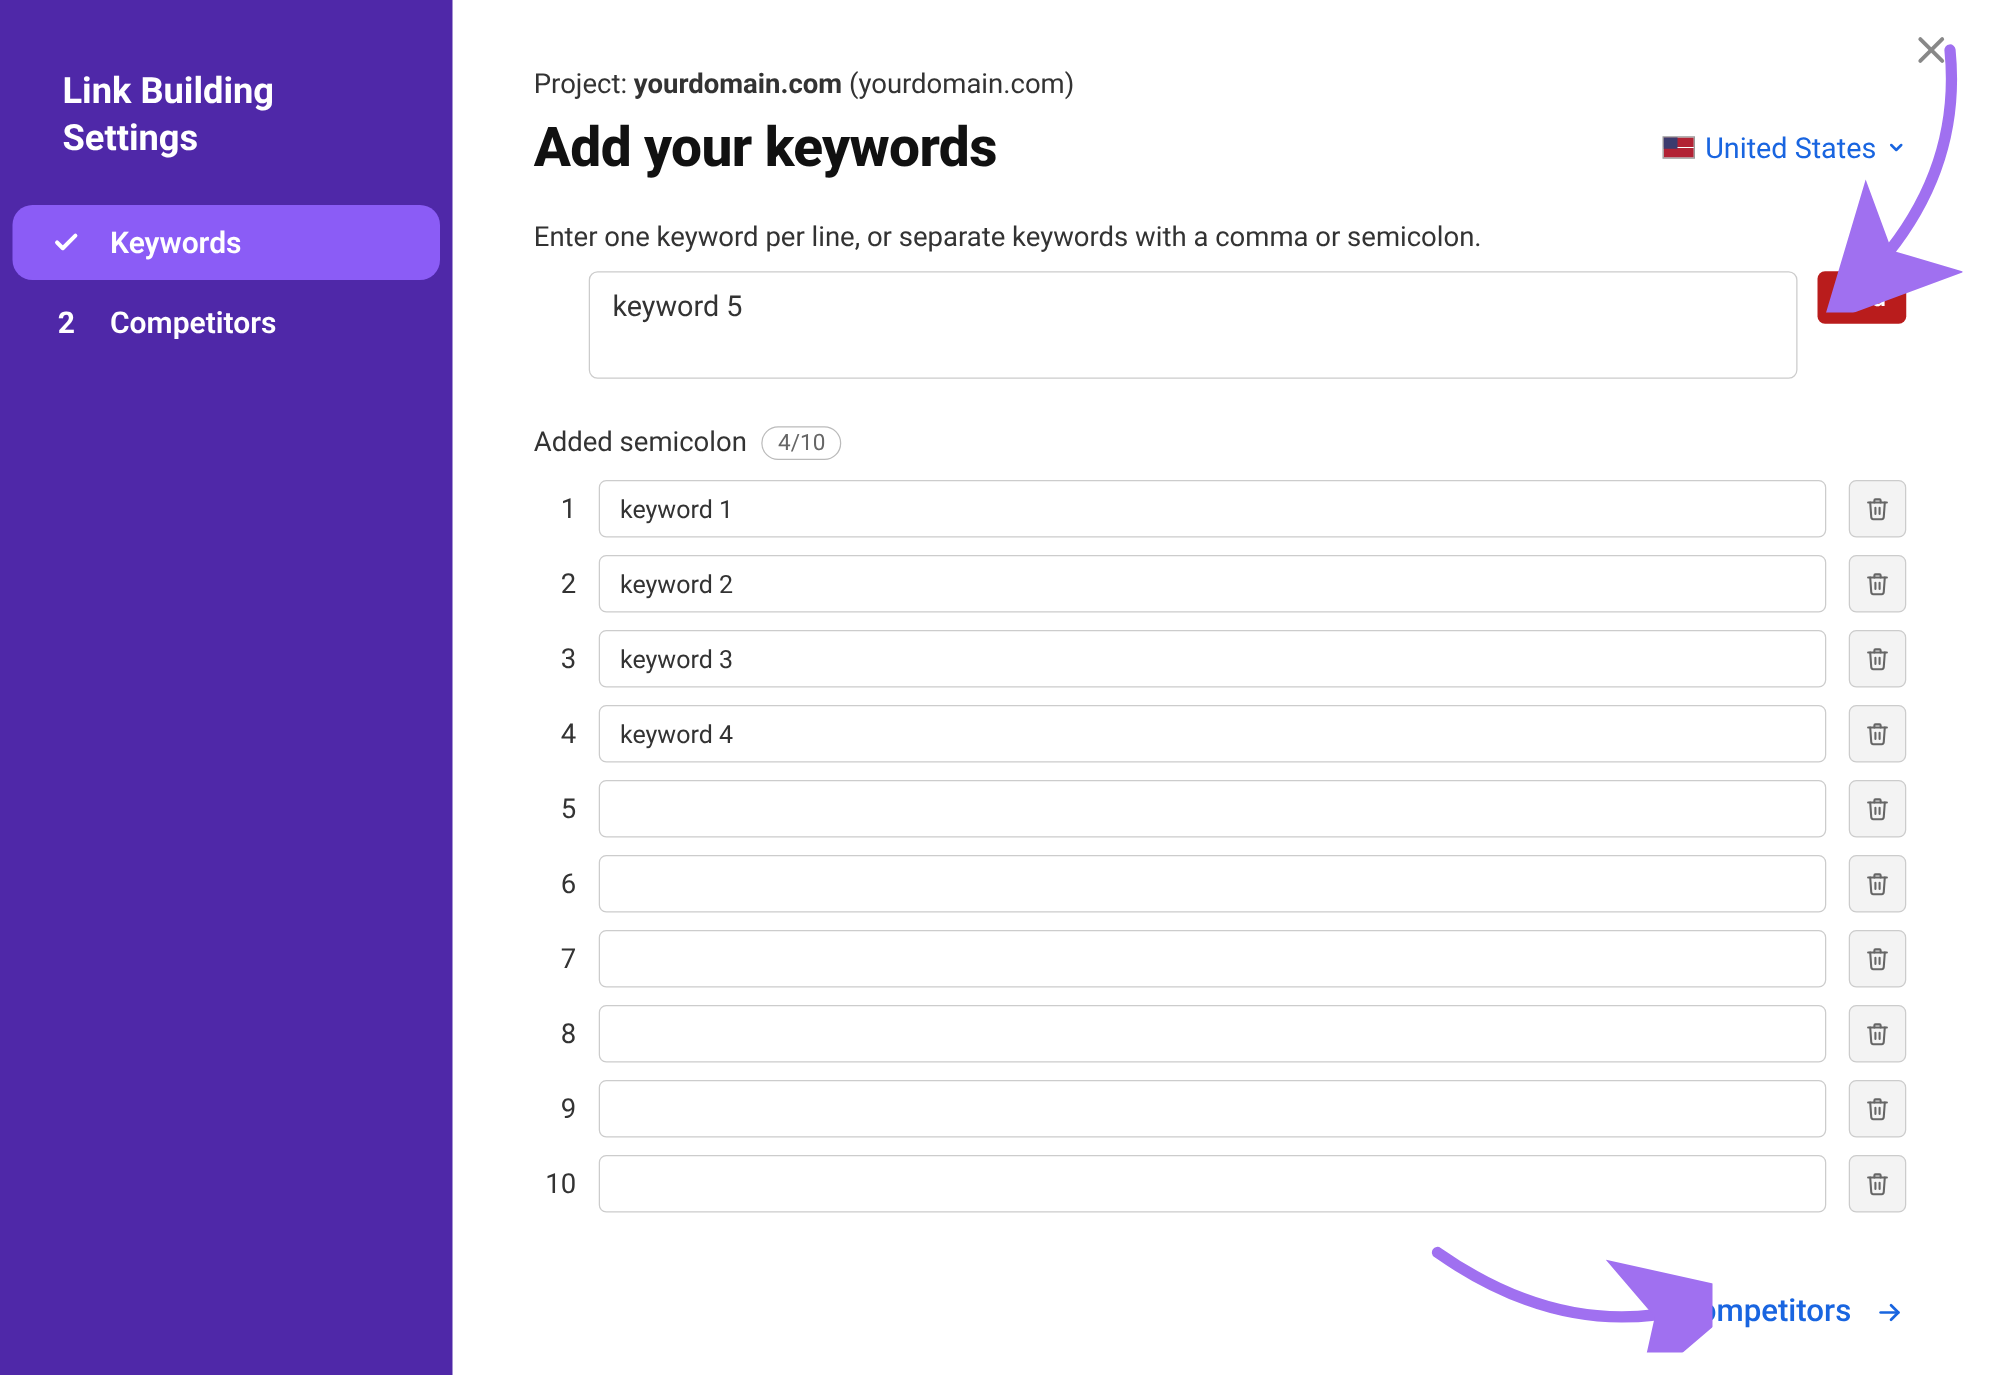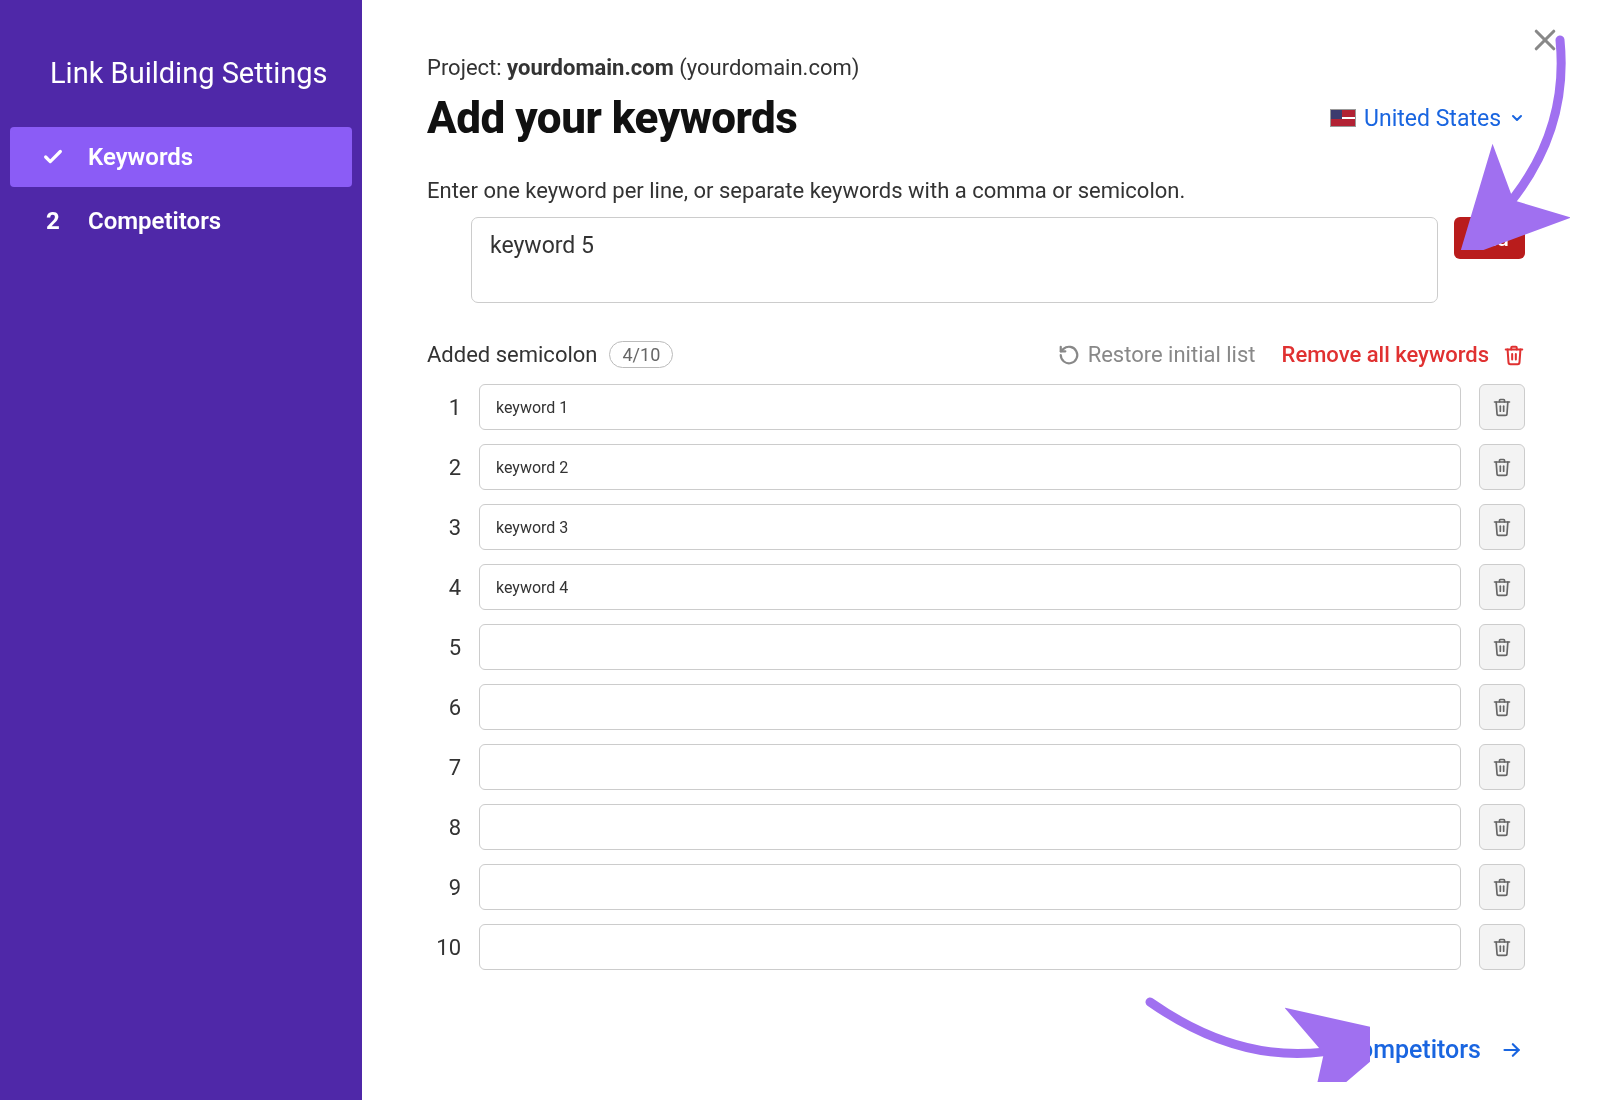--- a/index.html
+++ b/index.html
@@ -1,21 +1,21 @@
 <!DOCTYPE html>
 <html><head>
 <meta charset="utf-8">
 <style>
   *{box-sizing:border-box;margin:0;padding:0;font-family:-apple-system,BlinkMacSystemFont,"Segoe UI",Roboto,Helvetica,Arial,sans-serif;}
   html,body{width:1600px;height:1100px;background:#fff;}
   .app{display:flex;width:1600px;height:1100px;position:relative;}
   
   .sidebar{width:362px;flex:0 0 362px;background:#4f28a8;padding-top:55px;}
-  .side-title{color:#fff;font-weight:400;font-size:29px;line-height:1.3;padding:0 28px 30px 50px;}
-  .side-item{display:flex;align-items:center;gap:22px;height:60px;padding:0 0 0 30px;color:#fff;font-size:24px;font-weight:600;cursor:pointer;border-radius:4px;margin:4px 10px;}
+  .side-title{color:#fff;font-weight:700;font-size:29px;line-height:1.3;padding:0 28px 30px 50px;}
+  .side-item{display:flex;align-items:center;gap:22px;height:60px;padding:0 0 0 30px;color:#fff;font-size:24px;font-weight:600;cursor:pointer;border-radius:16px;margin:4px 10px;}
   .side-item.active{background:#8b5cf6;}
   .side-ind{width:26px;display:flex;justify-content:center;align-items:center;font-weight:700;}
   .check-icon{width:22px;height:22px;}
   
   .main{flex:1;position:relative;padding:55px 75px 24px 65px;}
   .close-btn{position:absolute;top:20px;right:35px;width:40px;height:40px;display:flex;align-items:center;justify-content:center;cursor:pointer;color:#888;}
   .close-btn svg{width:30px;height:30px;}
   .proj{font-size:22px;color:#333;margin-bottom:12px;}
   .proj b{font-weight:700;}
   .title-row{display:flex;align-items:center;gap:18px;margin-bottom:34px;justify-content:space-between;}
@@ -31,21 +31,21 @@
   .list-head{display:flex;align-items:center;margin-bottom:16px;}
   .lh-left{display:flex;align-items:center;gap:12px;font-size:22px;color:#333;}
   .badge{border:1px solid #bbb;border-radius:999px;padding:2px 12px;font-size:18px;color:#666;}
   .lh-right{margin-left:auto;display:flex;align-items:center;gap:26px;}
   .restore{display:flex;align-items:center;gap:8px;color:#888;font-size:22px;cursor:pointer;}
   .remove-all{display:flex;align-items:center;gap:14px;color:#e03131;font-size:22px;cursor:pointer;font-weight:500;}
   .trash-red{width:22px;height:22px;}
   .rows{display:flex;flex-direction:column;gap:14px;}
   .row{display:flex;align-items:center;gap:18px;}
   .row-idx{width:34px;text-align:right;font-size:22px;color:#333;}
-  .row-input{flex:1;height:46px;border:1px solid #ccc;border-radius:6px;padding:0 16px;font-size:16px;color:#333;outline:none;background:#fff;}
+  .row-input{flex:1;height:46px;border:1px solid #ccc;border-radius:6px;padding:0 16px;font-size:20px;color:#333;outline:none;background:#fff;}
   .row-del{width:46px;height:46px;border:1px solid #ccc;border-radius:6px;background:#f3f3f3;display:flex;align-items:center;justify-content:center;cursor:pointer;}
   .row-del svg{width:20px;height:20px;color:#666;}
   .footer-link{position:absolute;right:75px;bottom:36px;display:flex;align-items:center;gap:18px;color:#1965e0;font-size:25px;font-weight:500;cursor:pointer;}
   .footer-link svg{width:26px;height:20px;}
   
   .arrow-svg{position:absolute;pointer-events:none;}
 </style>
 </head>
 <body>
 
@@ -94,39 +94,20 @@
 
     <div class="add-row">
       <textarea class="kw-input" style="">keyword 5</textarea>
       <button class="add-btn">Add</button>
     </div>
 
     <div class="list-head">
       <div class="lh-left">
         <span>Added semicolon</span>
         <span class="badge">4/10</span>
-      </div>
-      <div class="lh-right">
-        <div class="restore">
-          <svg width="22" height="22" viewBox="0 0 24 24" fill="none" stroke="#888" stroke-width="2.4" stroke-linecap="round" stroke-linejoin="round">
-              <path d="M3 12a9 9 0 1 0 3-6.7L3 8"></path>
-              <polyline points="3 3 3 8 8 8"></polyline>
-            </svg>
-          <span>Restore initial list</span>
-        </div>
-        <div class="remove-all">
-          <span>Remove all keywords</span>
-          <svg class="trash-red" viewBox="0 0 24 24" fill="none" stroke="#e03131" stroke-width="2.2" stroke-linecap="round" stroke-linejoin="round">
-              <polyline points="3 6 5 6 21 6"></polyline>
-              <path d="M19 6l-1 14a2 2 0 0 1-2 2H8a2 2 0 0 1-2-2L5 6"></path>
-              <path d="M10 11v6"></path>
-              <path d="M14 11v6"></path>
-              <path d="M9 6V4a1 1 0 0 1 1-1h4a1 1 0 0 1 1 1v2"></path>
-            </svg>
-        </div>
       </div>
     </div>
 
     <div class="rows" id="rows">
         <div class="row">
           <div class="row-idx">1</div>
           <input class="row-input" value="keyword 1" style="">
           <button class="row-del">
             <svg viewBox="0 0 24 24" fill="none" stroke="currentColor" stroke-width="2" stroke-linecap="round" stroke-linejoin="round">
               <polyline points="3 6 5 6 21 6"></polyline>

